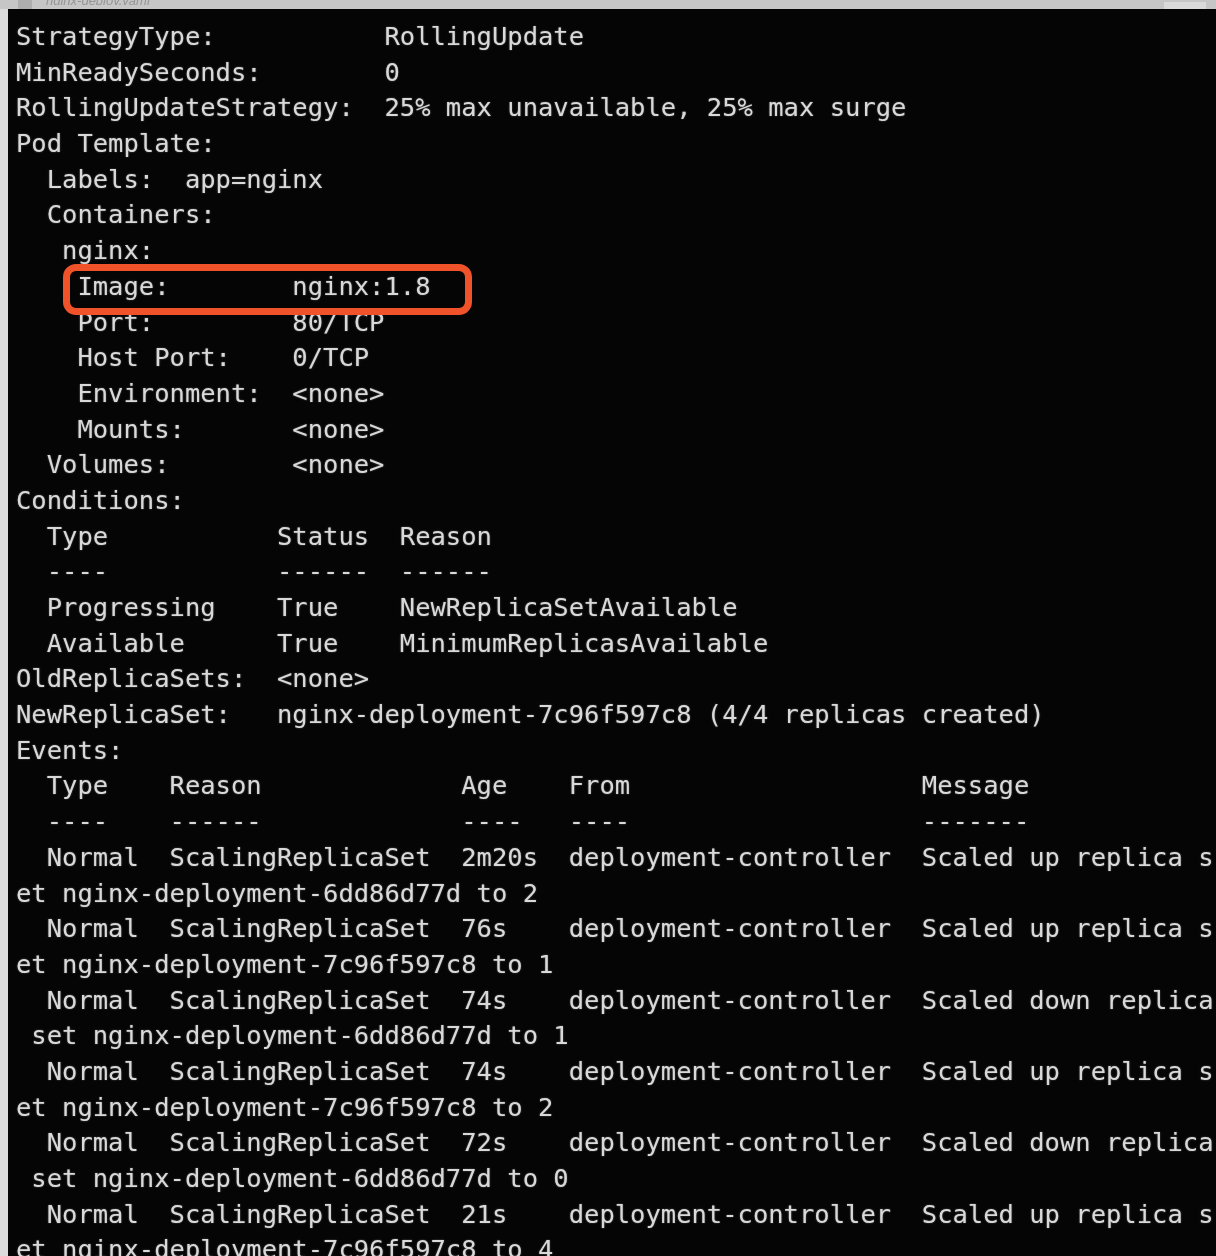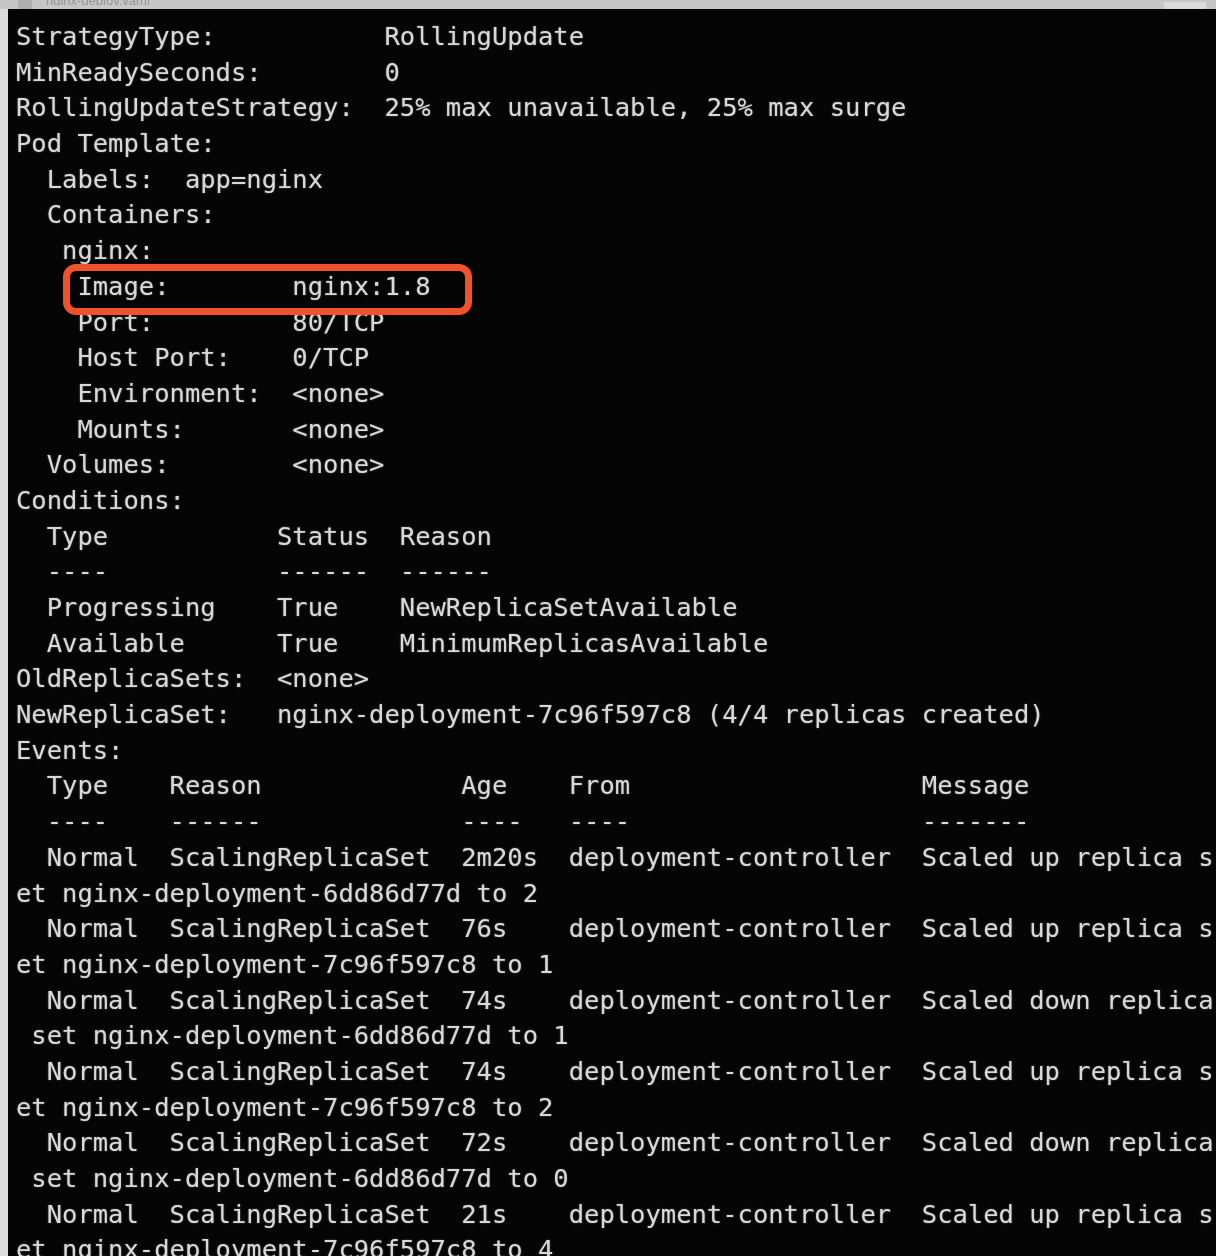--- a/index.html
+++ b/index.html
@@ -26,20 +26,21 @@
   #titlebar {
     position: absolute;
     left: 0;
     top: 0;
     width: 1216px;
     height: 9px;
     background: #c6c6c6;
     overflow: hidden;
     display: flex;
     align-items: flex-end;
+    font-style: italic;
   }
   #titlebar-icon {
     width: 14px;
     height: 9px;
     margin-left: 18px;
     background: #9a9a9a;
     border-radius: 1px;
     opacity: .55;
   }
   #titlebar-title {

